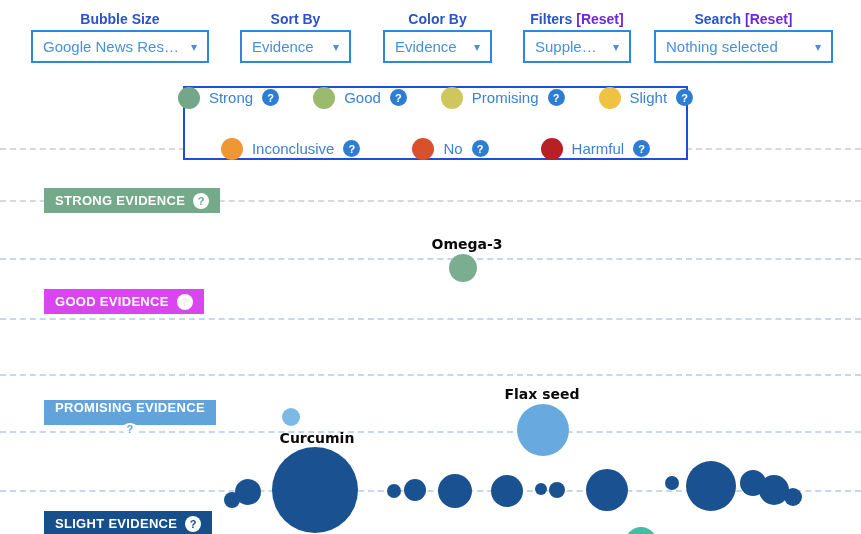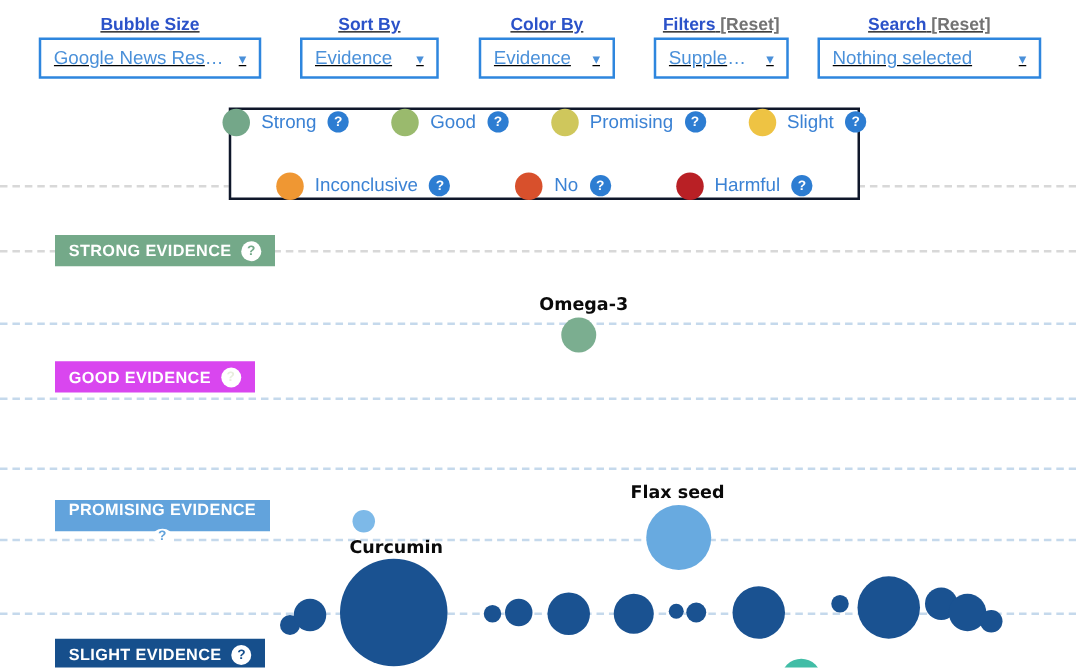--- a/index.html
+++ b/index.html
@@ -1,43 +1,43 @@
 <!DOCTYPE html>
 <html><head>
 <meta charset="utf-8">
 <style>
   html,body{margin:0;padding:0;}
   body{
     width:861px;height:534px;overflow:hidden;position:relative;
     background:#ffffff;font-family:"Liberation Sans",sans-serif;
   }
   
-  .control{position:absolute;top:10px;text-decoration:underline;}
+  .control{position:absolute;top:10px;}
   .control .hdr{
     text-align:center;font-size:14px;font-weight:bold;color:#2b52c9;
     height:18px;line-height:18px;white-space:nowrap;
   }
-  .control .hdr .reset{color:#737373;cursor:pointer;}
+  .control .hdr .reset{color:#6d28d9;cursor:pointer;}
   .dropdown{
     margin-top:2px;height:33px;box-sizing:border-box;
     border:2px solid #2e86de;background:#fff;
     display:flex;align-items:center;justify-content:space-between;
     padding:0 10px;color:#4a90d9;font-size:15px;cursor:pointer;
   }
   .dropdown .dd-value{white-space:nowrap;overflow:hidden;text-overflow:ellipsis;}
   .dropdown .caret{font-size:12px;margin-left:6px;color:#4a90d9;}
   #ctl-0{left:31px;width:178px;}
   #ctl-1{left:240px;width:111px;}
   #ctl-2{left:383px;width:109px;}
   #ctl-3{left:523px;width:108px;}
   #ctl-4{left:654px;width:179px;}
   
   .legend{
     position:absolute;left:183px;top:86px;width:505px;height:74px;
-    box-sizing:border-box;border:2px solid #0f172a;background:#fff;z-index:6;
+    box-sizing:border-box;border:2px solid #1d4ed8;background:#fff;z-index:6;
     display:flex;flex-direction:column;justify-content:center;gap:9px;
   }
   .legend-row{display:flex;justify-content:center;align-items:center;}
   .legend-row.r1{gap:34px;}
   .legend-row.r2{gap:52px;margin-top:20px;}
   .legend-item{display:flex;align-items:center;gap:9px;font-size:15px;color:#3b82d4;}
   .legend-item .dot{width:22px;height:22px;border-radius:50%;}
   .qhelp{
     width:17px;height:17px;border-radius:50%;background:#2d7dd2;color:#fff;
     font-size:11px;font-weight:bold;display:inline-flex;align-items:center;

